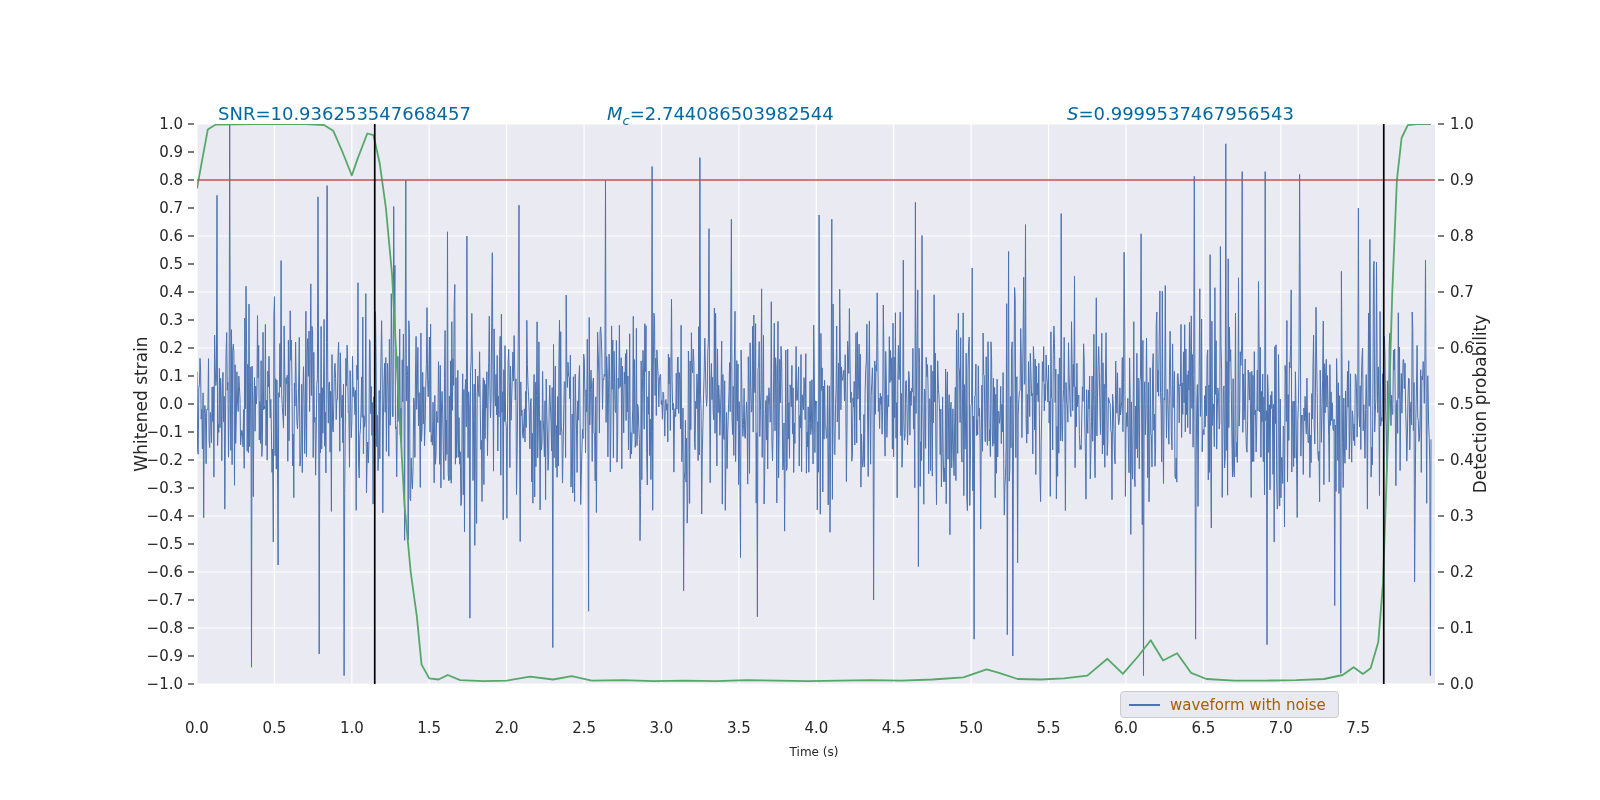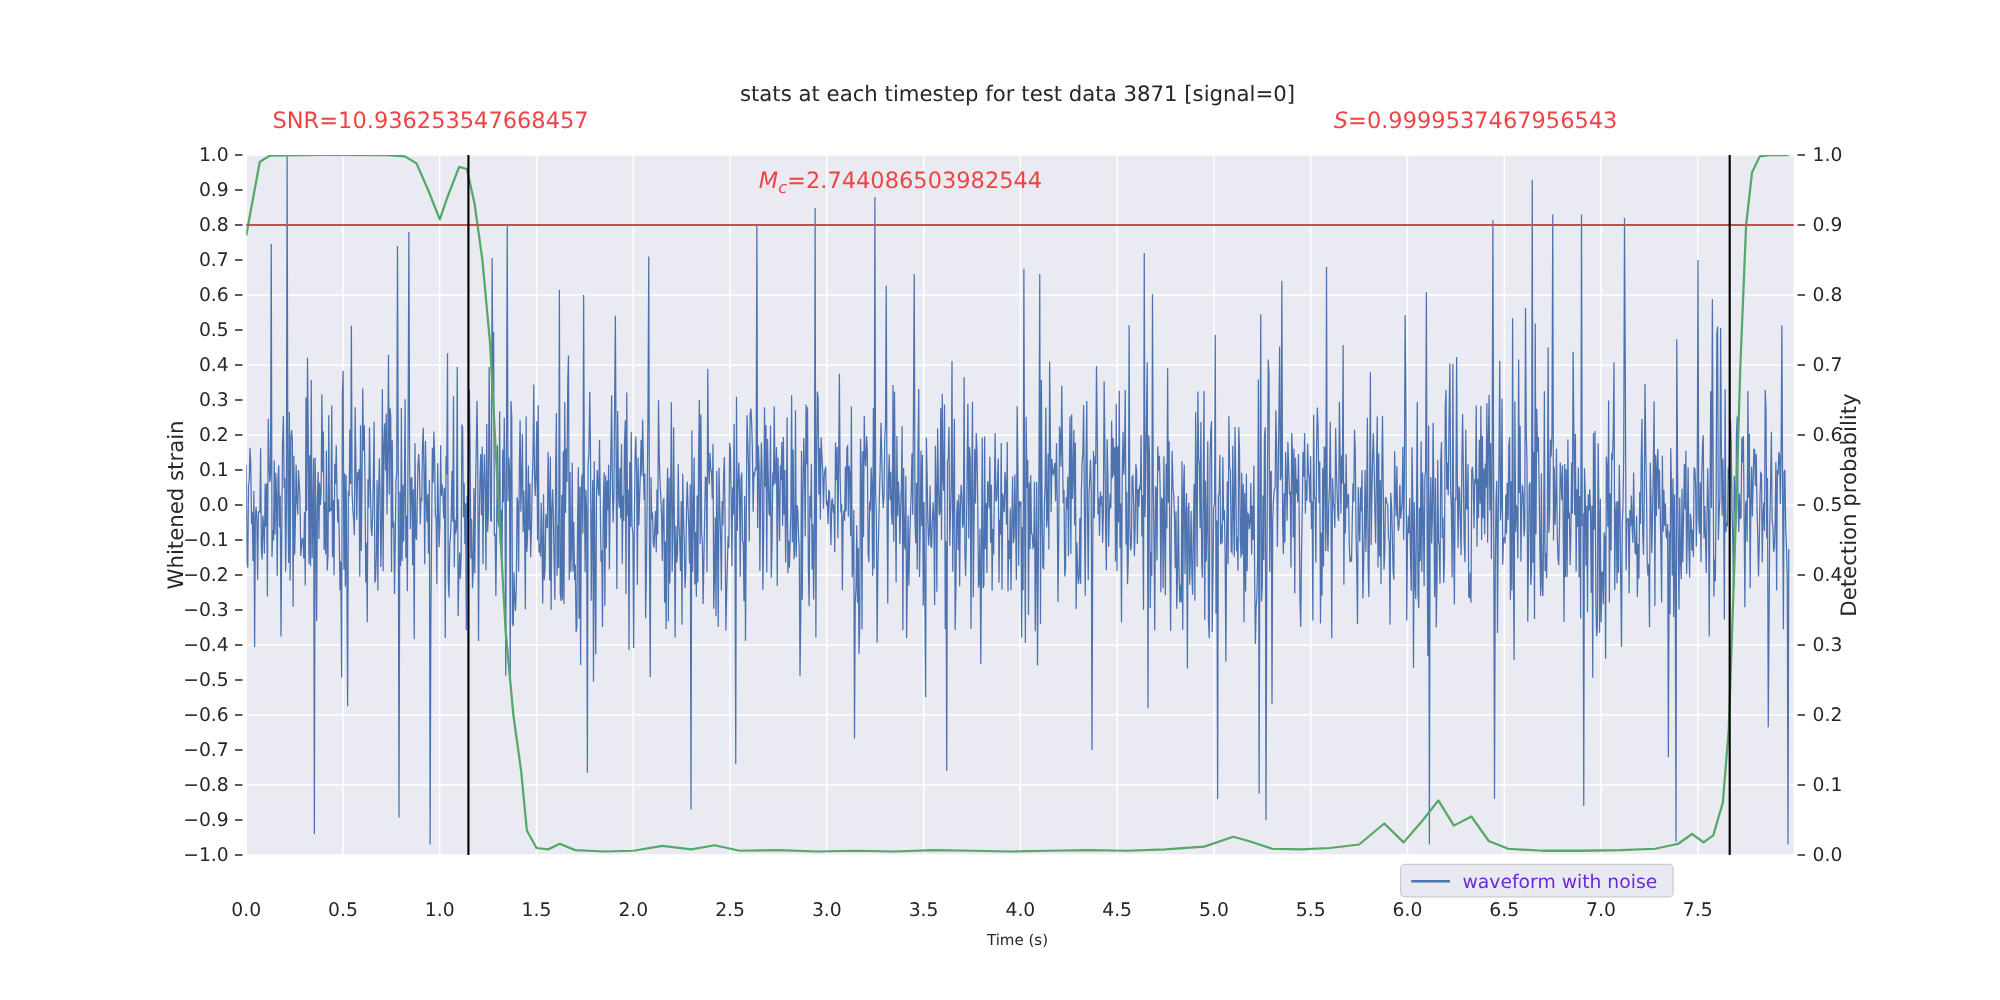--- a/index.html
+++ b/index.html
@@ -5,49 +5,48 @@
   html,body{margin:0;padding:0;background:#ffffff;}
   .fig{
     position:relative;width:1600px;height:800px;background:#ffffff;
     font-family:"DejaVu Sans","Liberation Sans",sans-serif;color:#262626;overflow:hidden;
   }
   .title{
     position:absolute;left:814px;top:66px;transform:translateX(-50%);
     font-size:17px;white-space:nowrap;
   }
   .annotation{
-    position:absolute;top:86px;font-size:18px;white-space:nowrap;color:#ef4444;text-align:center;
+    position:absolute;top:103px;font-size:18px;white-space:nowrap;color:#0369a1;text-align:center;
   }
   .annotation sub{font-size:13px;}
   .ylabel{
     position:absolute;font-size:17px;white-space:nowrap;transform:translate(-50%,-50%) rotate(-90deg);
   }
   .xlabel{
     position:absolute;left:814px;top:745px;transform:translateX(-50%);
     font-size:12px;white-space:nowrap;
   }
   .legend{
     position:absolute;left:1120px;top:691px;height:27px;box-sizing:border-box;
     background:#e9e9f1;border:1px solid #cccccc;border-radius:4px;
     display:flex;align-items:center;padding:0 12px 0 8px;gap:10px;
   }
   .legend-line{display:inline-block;width:31px;height:0;border-top:2px solid #4c72b0;}
-  .legend-text{font-size:15px;white-space:nowrap;color:#6d28d9;}
+  .legend-text{font-size:15px;white-space:nowrap;color:#a16207;}
   svg text{font-family:"DejaVu Sans","Liberation Sans",sans-serif;}
 </style>
 </head>
 <body>
 
 <div class="fig">
 
-  <div class="title">stats at each timestep for test data 3871 [signal=0]</div>
 
   <div id="annotations">
       <div class="annotation" style="left: 218px;"><span>SNR</span><span>=10.936253547668457</span></div>
-      <div class="annotation" style="left: 607px; margin-top: 48px;"><i>M</i><sub><i>c</i></sub><span>=2.744086503982544</span></div>
+      <div class="annotation" style="left: 607px;"><i>M</i><sub><i>c</i></sub><span>=2.744086503982544</span></div>
       <div class="annotation" style="left: 1067px;"><i>S</i><span>=0.9999537467956543</span></div>
     </div>
 
   <svg id="plot" width="1600" height="800" viewBox="0 0 1600 800">
       <rect x="197" y="124" width="1238" height="560" fill="#eaeaf2"></rect>
       <defs>
         <clipPath id="plotclip">
           <rect x="197" y="124" width="1238" height="560"></rect>
         </clipPath>
       </defs>

